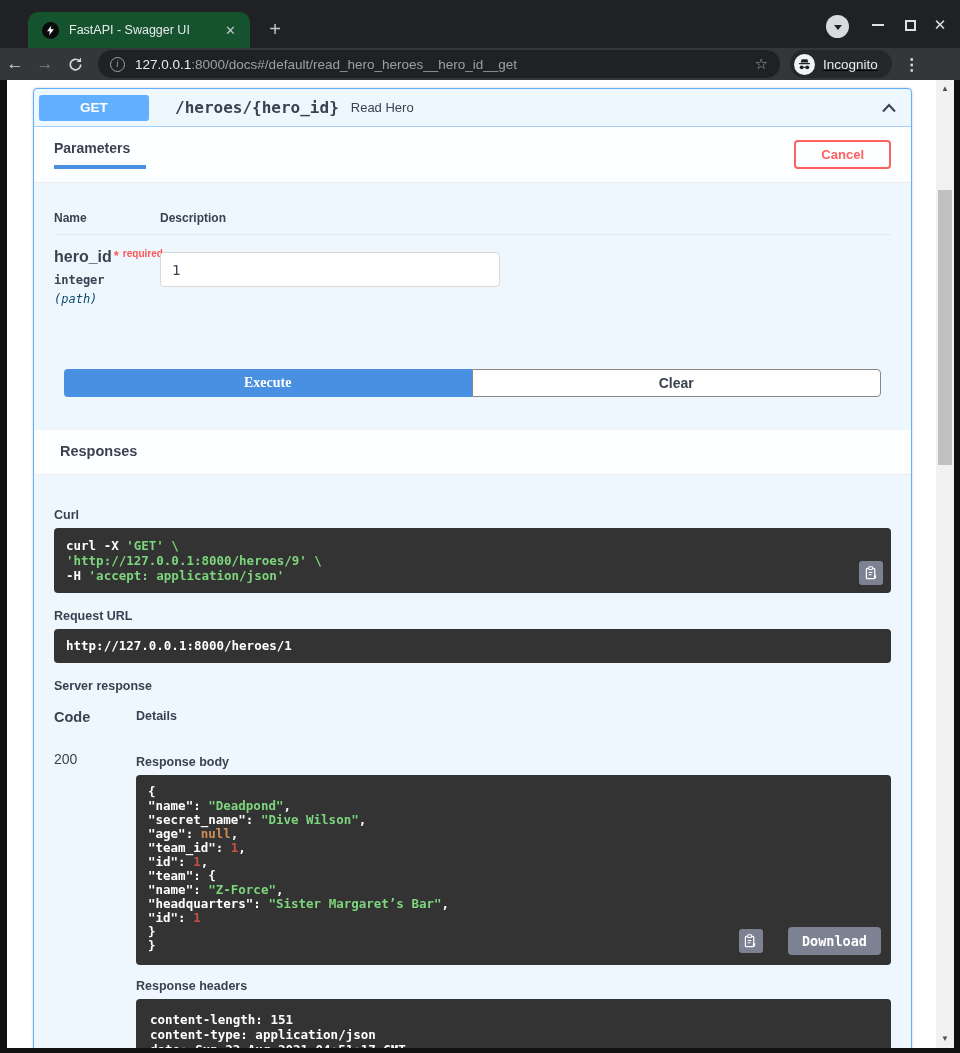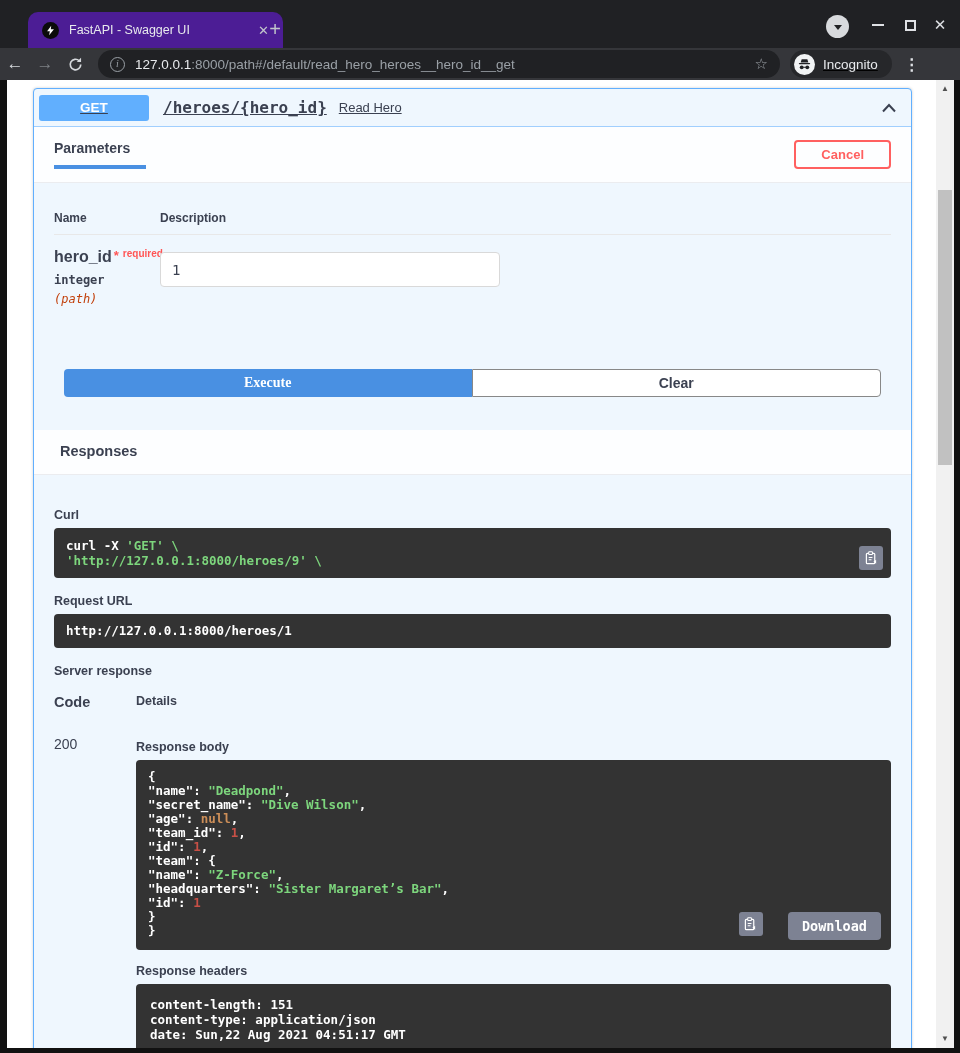--- a/index.html
+++ b/index.html
@@ -1,21 +1,21 @@
 <!DOCTYPE html>
 <html><head>
 <meta charset="utf-8">
 <style>
   * { margin:0; padding:0; box-sizing:border-box; }
   body { background:#000; font-family:"Liberation Sans", sans-serif; }
   .window { position:relative; width:960px; height:1053px; background:#202124; overflow:hidden; }
 
   
   .tabbar { position:absolute; top:0; left:0; right:0; height:48px; background:#202124; }
-  .tab { position:absolute; left:28px; top:12px; width:255px; height:36px; background:#4c1d95;
+  .tab { position:absolute; left:28px; top:12px; width:222px; height:36px; background:#14532d;
          border-radius:10px 10px 0 0; display:flex; align-items:center; padding:0 10px 0 14px; }
   .favicon { width:17px; height:17px; border-radius:50%; background:#0b0b0b; display:flex;
              align-items:center; justify-content:center; flex:none; }
   .tab-title { color:#e8eaed; font-size:12.5px; margin-left:10px; flex:1; white-space:nowrap; overflow:hidden; }
   .tab-close { color:#c2c6cb; font-size:13px; padding:2px 4px; cursor:default; }
   .newtab { position:absolute; left:262px; top:17px; width:26px; height:26px; color:#c2c6cb;
             font-size:20px; line-height:24px; text-align:center; }
   .winctl { position:absolute; top:14px; height:22px; display:flex; align-items:center; justify-content:center; }
   .circle-btn { left:826px; width:23px; height:23px; border-radius:50%; background:#d8dadd; top:15px; }
   .circle-btn .tri { width:0; height:0; border-left:4px solid transparent; border-right:4px solid transparent;
@@ -50,45 +50,45 @@
   .scrollbar { position:absolute; top:0; right:6px; width:18px; height:968px; background:#f1f1f1; }
   .sb-arrow { position:absolute; left:0; width:18px; height:14px; color:#505050; font-size:8px;
               text-align:center; line-height:14px; }
   .sb-up { top:2px; } .sb-down { bottom:2px; }
   .sb-thumb { position:absolute; top:110px; left:2px; width:14px; height:275px; background:#c1c1c1; }
 
   
   .opblock { margin:8px 0 0 26px; width:879px; border:1px solid #61affe; border-radius:4px;
              background:#eff7fe; box-shadow:0 0 3px rgba(0,0,0,.19); color:#3b4151; }
   .summary { height:38px; display:flex; align-items:center; padding:0 14px 0 5px;
-             border-bottom:1px solid rgba(97,175,254,.55);text-decoration:underline; }
+             border-bottom:1px solid rgba(97,175,254,.55); }
   .method-badge { width:110px; height:26px; background:#61affe; border-radius:3px; color:#fff;
                   font-weight:bold; font-size:13.5px; display:flex; align-items:center; justify-content:center; }
-  .path { margin-left:14px; font-family:"DejaVu Sans Mono",monospace; font-weight:bold; font-size:16px; }
+  .path { margin-left:26px; font-family:"DejaVu Sans Mono",monospace; font-weight:bold; font-size:16px; }
   .summary-desc { margin-left:12px; font-size:13px; }
   .chev-up { margin-left:auto; }
 
   .section-header { background:rgba(255,255,255,.85); padding:13px 20px 0; height:56px;
                     display:flex; align-items:flex-start; justify-content:space-between;
                     border-bottom:1px solid #ebecef; }
   .tab-item { display:inline-block; }
   .tab-item .lbl { font-weight:bold; font-size:14px; }
   .tab-item .bar { margin-top:9px; width:92px; height:4px; background:#4a90e2; }
   .btn-cancel { border:2px solid #ff6060; color:#ff6060; background:transparent; border-radius:4px;
                 font-weight:bold; font-size:13px; padding:5px 25px; font-family:inherit; }
 
   .params { padding:28px 20px 33px; }
   .thead { display:flex; font-size:12px; font-weight:bold; padding-bottom:9px; border-bottom:1px solid #e8e8e8; }
   .col-name { width:106px; flex:none; }
   .prow { display:flex; padding-top:13px; }
   .pname { font-size:16px; font-weight:bold; }
   .req-star { color:#f55; font-size:13px; vertical-align:top; margin-left:2px; }
   .req-lbl { color:#f55; font-size:10px; vertical-align:top; margin-left:4px; }
   .ptype { font-family:"DejaVu Sans Mono",monospace; font-weight:bold; font-size:12px; margin-top:7px; }
-  .ploc { font-family:"DejaVu Sans Mono",monospace; font-style:italic; font-size:12px; color:#c2410c; margin-top:5px; }
+  .ploc { font-family:"DejaVu Sans Mono",monospace; font-style:italic; font-size:12px; color:#0c4a6e; margin-top:5px; }
   .pinput { margin-top:4px; width:340px; height:35px; border:1px solid #d9d9d9; border-radius:4px;
             background:#fff; font-family:"DejaVu Sans Mono",monospace; font-size:14px; padding:0 11px; color:#3b4151; }
 
   .exec-row { display:flex; margin:63px 10px 0; height:28px; }
   .btn-execute { flex:1; background:#4990e2; border:none; border-radius:4px 0 0 4px; color:#fff;
                  font-weight:bold; font-size:14px; font-family:Liberation Serif, serif; }
   .btn-clear { flex:1; background:#fff; border:1px solid #888; border-radius:0 4px 4px 0; color:#3b4151;
                font-weight:bold; font-size:14px; font-family:inherit; }
   .resp-header { height:45px; padding:13px 20px 0; }
   .resp-header .lbl { font-weight:bold; font-size:14.5px;margin-left:6px; }
@@ -106,21 +106,21 @@
   .urlblock { line-height:14px; }
   .code-row { display:flex; margin-top:16px; }
   .code-col { width:82px; flex:none; }
   .code-h { font-weight:bold; font-size:14.5px; }
   .details-h { font-weight:bold; font-size:12.5px; }
   .status-row { display:flex; margin-top:24px; }
   .status-code { font-size:14px; padding-top:2px; }
   .details-col { flex:1; }
   .rb-label { margin-top:6px; }
   .jsonblock { line-height:14px; padding-bottom:12px; }
-  .json-btns { position:absolute; right:10px; bottom:10px; display:flex; gap:25px; }
+  .json-btns { position:absolute; right:10px; bottom:10px; display:flex; align-items:center; gap:25px; }
   .json-copy { position:static; }
   .btn-download { background:#7d8293; border:none; border-radius:4px; color:#fff; font-weight:bold;
                   font-size:13.5px; padding:6px 14px; font-family:inherit; }
   .headersblock { line-height:15px; padding:13px 14px; }
   .bottom-bar { position:absolute; left:0; top:968px; width:960px; height:5px; background:#111; }
 </style>
 </head>
 <body>
 
 <div class="window">
@@ -152,21 +152,21 @@
     <div class="navbtn">←</div>
     <div class="navbtn fwd">→</div>
     <div class="navbtn reload">
       <svg width="15" height="15" viewBox="0 0 16 16">
           <path d="M13.6 8a5.6 5.6 0 1 1-1.7-4" fill="none" stroke="#d6d9dd" stroke-width="1.8"></path>
           <polygon points="13.9,0.8 13.9,5.4 9.3,5.4" fill="#d6d9dd"></polygon>
         </svg>
     </div>
     <div class="omnibox">
       <span class="info-i">i</span>
-      <span class="url"><span class="host">127.0.0.1</span><span class="rest">:8000/path#/default/read_hero_heroes__hero_id__get</span></span>
+      <span class="url"><span class="host">127.0.0.1</span><span class="rest">:8000/docs#/default/read_hero_heroes__hero_id__get</span></span>
       <span class="star">☆</span>
     </div>
     <div class="incog">
       <span class="incog-circle">
         <svg width="13" height="13" viewBox="0 0 16 16" fill="#202124">
             <rect x="1" y="6" width="14" height="1.6" rx="0.8"></rect>
             <path d="M4.5 1.5h7l1.2 4h-9.4z"></path>
             <circle cx="4.6" cy="11.5" r="2.4"></circle>
             <circle cx="11.4" cy="11.5" r="2.4"></circle>
             <rect x="6.8" y="10.8" width="2.4" height="1.2"></rect>
@@ -227,20 +227,21 @@
           <div class="lbl">Responses</div>
         </div>
 
         <div class="resp-content">
 
           <div class="sublabel">Curl</div>
           <div class="codeblock">
             <div>
                 <div><span class="tok-p">curl -X </span><span class="tok-s">'GET' \</span></div>
                 <div><span class="tok-s">  'http://127.0.0.1:8000/heroes/9' \</span></div>
+                <div><span class="tok-p">  -H </span><span class="tok-s">'accept: application/json'</span></div>
               </div>
             <button class="mini-btn curl-copy">
               <svg width="13" height="14" viewBox="0 0 14 15">
                   <rect x="1.5" y="2.5" width="9" height="11" rx="1" fill="none" stroke="#fff" stroke-width="1.3"></rect>
                   <rect x="4" y="0.8" width="4" height="3" rx="0.6" fill="#7d8293" stroke="#fff" stroke-width="1.1"></rect>
                   <path d="M4 7h4M4 9.5h3" stroke="#fff" stroke-width="1.1"></path>
                   <path d="M9 11.5l3-2.2v4.4z" fill="#fff"></path>
                 </svg>
             </button>
           </div>

